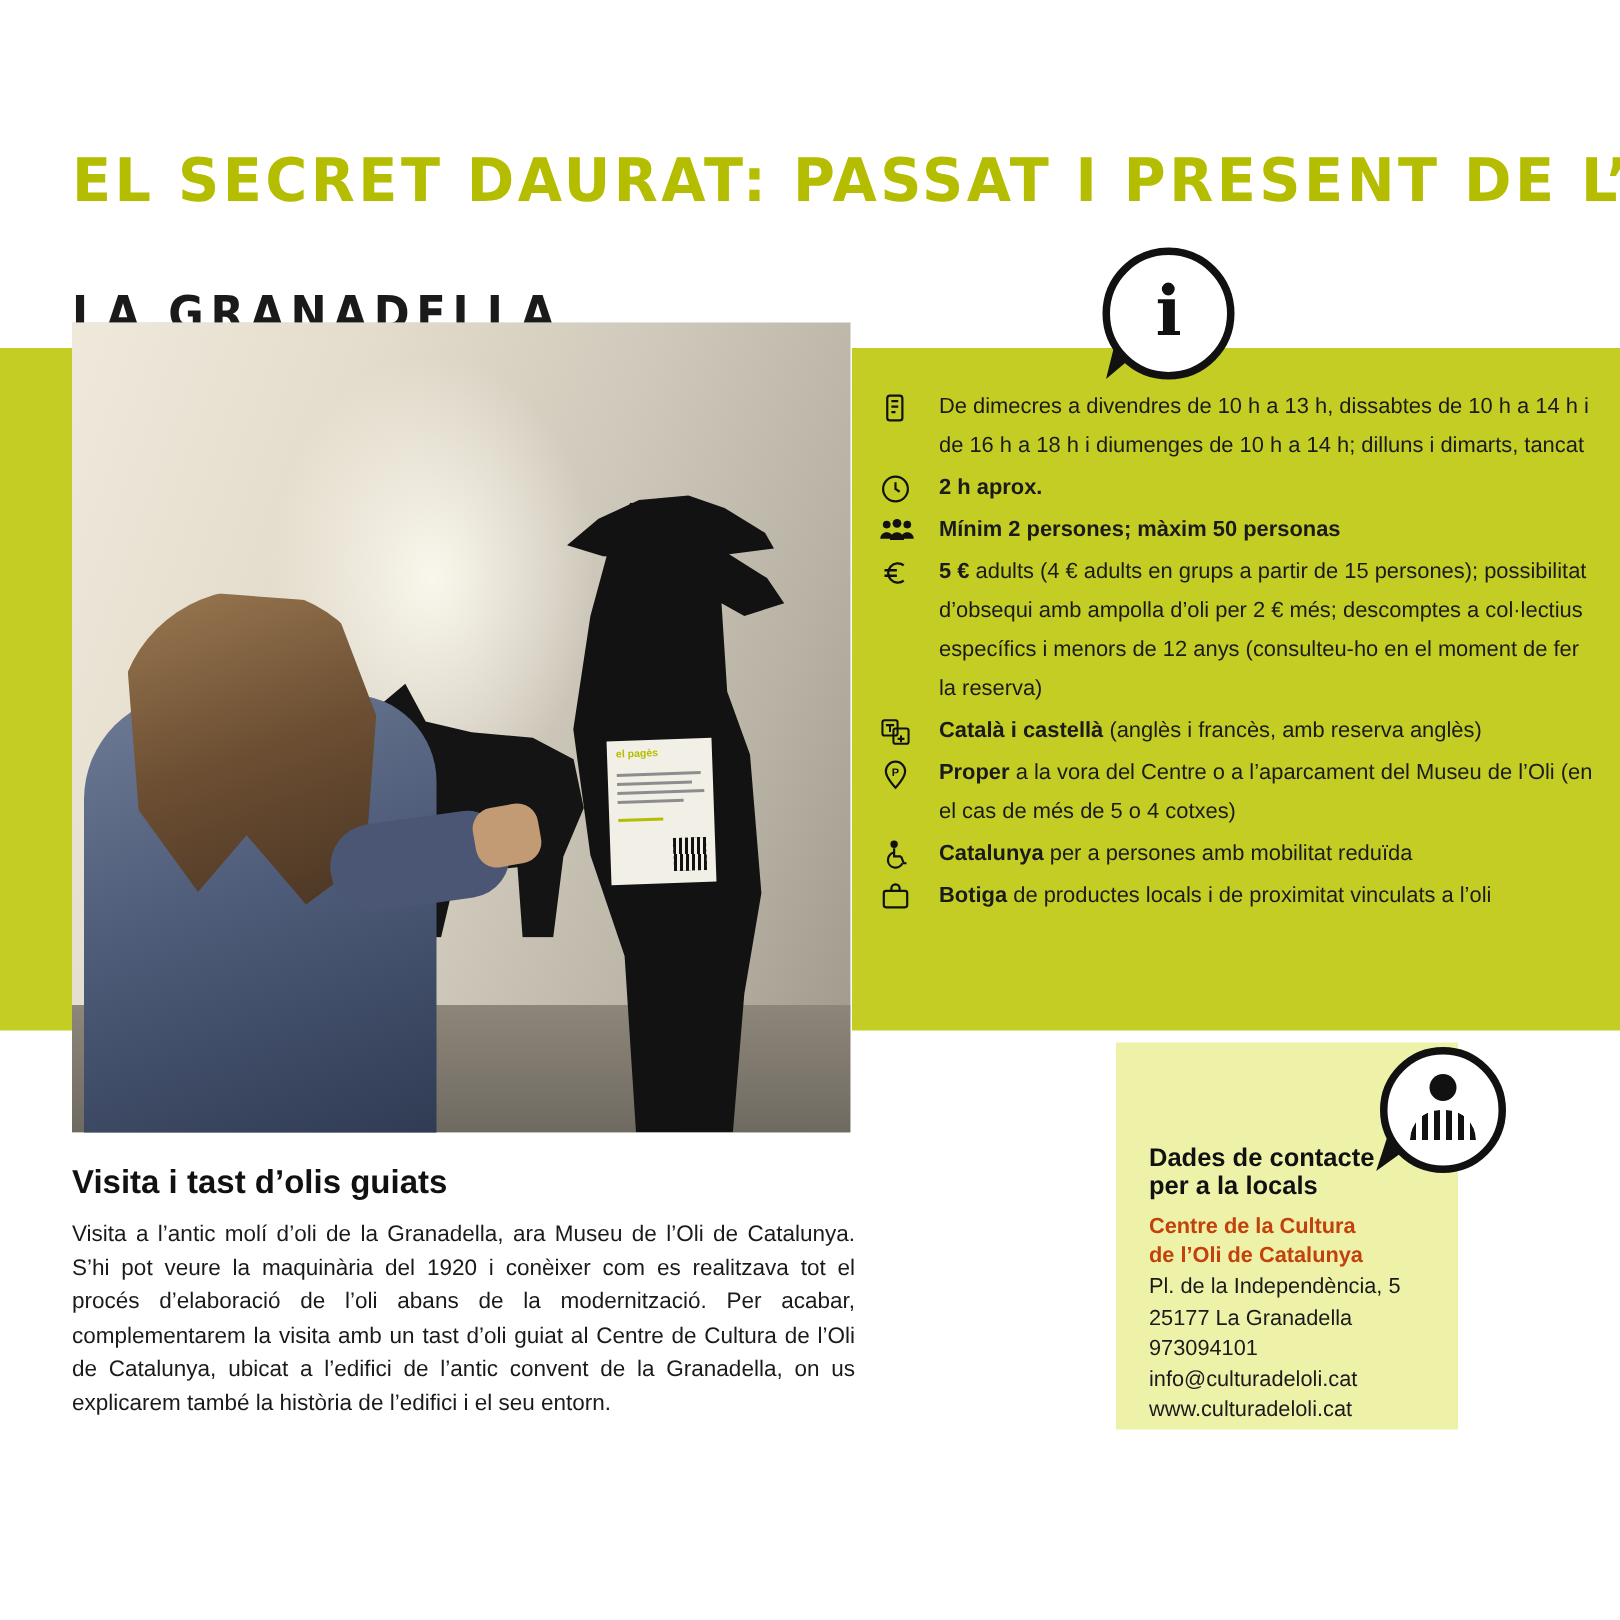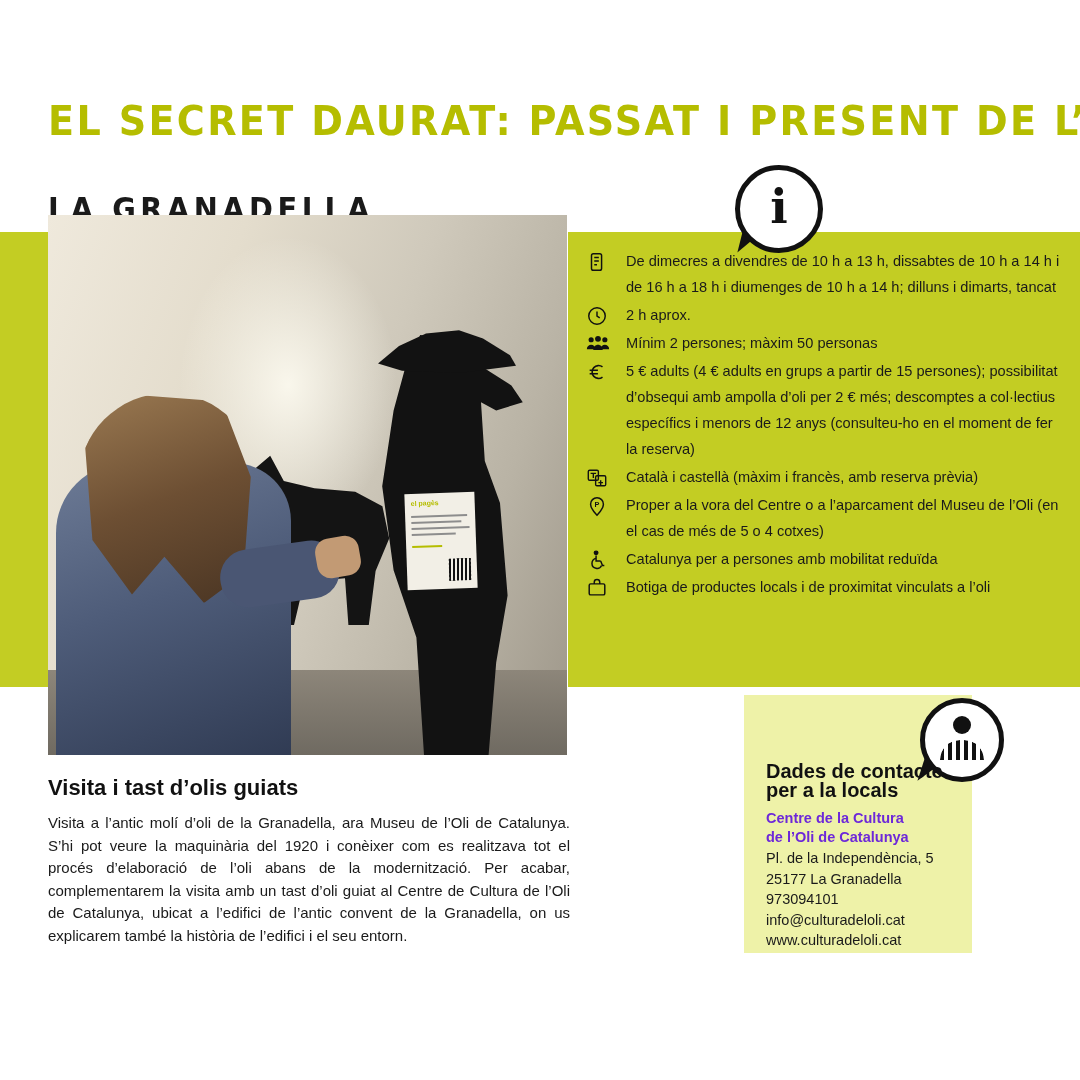--- a/index.html
+++ b/index.html
@@ -222,21 +222,21 @@
     color: #111;
     line-height: 1;
     padding-bottom: 4px;
     box-sizing: border-box;
   }
 
   
   .info-list {
     position: absolute;
     left: 586px;
-    top: 248px;
+    top: 258px;
     width: 478px;
   }
   .info-row {
     display: flex;
     align-items: flex-start;
     margin-bottom: 2px;
   }
   .info-row .ico {
     flex: 0 0 40px;
     width: 40px;
@@ -245,21 +245,21 @@
     align-items: center;
     justify-content: flex-start;
     padding-top: 2px;
   }
   .info-row .txt {
     flex: 1;
     font-size: 14.6px;
     line-height: 26px;
     color: #1a1a1a;
   }
-  .info-row .txt b { font-weight: normal; }
+  .info-row .txt b { font-weight: bold; }
   .ico svg { display: block; }
 
   
   .sec-title {
     position: absolute;
     left: 48px;
     top: 775px;
     font-size: 22px;
     font-weight: bold;
     color: #111;
@@ -323,34 +323,34 @@
     border-radius: 22px 22px 0 0;
     background: #111;
     -webkit-mask-image: repeating-linear-gradient(90deg,#000 0 4px, transparent 4px 8px);
     mask-image: repeating-linear-gradient(90deg,#000 0 4px, transparent 4px 8px);
   }
   .contact-title {
     position: absolute;
     left: 766px;
     top: 762px;
     width: 200px;
-    font-size: 20px;
+    font-size: 17px;
     font-weight: bold;
     line-height: 19px;
     color: #111;
   }
   .contact-org {
     position: absolute;
     left: 766px;
     top: 809px;
     width: 200px;
     font-size: 14.5px;
     font-weight: bold;
     line-height: 19px;
-    color: #6d28d9;
+    color: #c2410c;
   }
   .contact-lines {
     position: absolute;
     left: 766px;
     top: 848px;
     width: 210px;
     font-size: 14.5px;
     line-height: 20.5px;
     color: #1a1a1a;
   }
@@ -441,21 +441,21 @@
 
 
   <div class="info-row">
     <span class="ico">
       <svg width="22" height="22" viewBox="0 0 24 24" fill="none" stroke="#111" stroke-width="1.5">
         <rect x="2.5" y="3.5" width="11" height="11" rx="1.5"></rect>
         <rect x="10.5" y="9.5" width="11" height="11" rx="1.5"></rect>
         <path d="M5 7h6M8 7v5M13.5 17h5M16 14.5v5"></path>
       </svg>
     </span>
-    <span class="txt"><b>Català i castellà</b> <span>(màxim i francès, amb reserva prèvia)</span></span>
+    <span class="txt"><b>Català i castellà</b> <span>(anglès i francès, amb reserva anglès)</span></span>
   </div>
 
   <div class="info-row">
     <span class="ico">
       <svg width="22" height="22" viewBox="0 0 24 24" fill="none" stroke="#111" stroke-width="1.6">
         <path d="M12 22s7-7.2 7-12A7 7 0 0 0 5 10c0 4.8 7 12 7 12z"></path>
         <text x="12" y="13.5" font-size="8" text-anchor="middle" fill="#111" stroke="none" font-family="Liberation Sans, sans-serif" font-weight="bold">P</text>
       </svg>
     </span>
     <span class="txt"><b>Proper</b> <span>a la vora del Centre o a l’aparcament del Museu de l’Oli (en el cas de més de 5 o 4 cotxes)</span></span>

